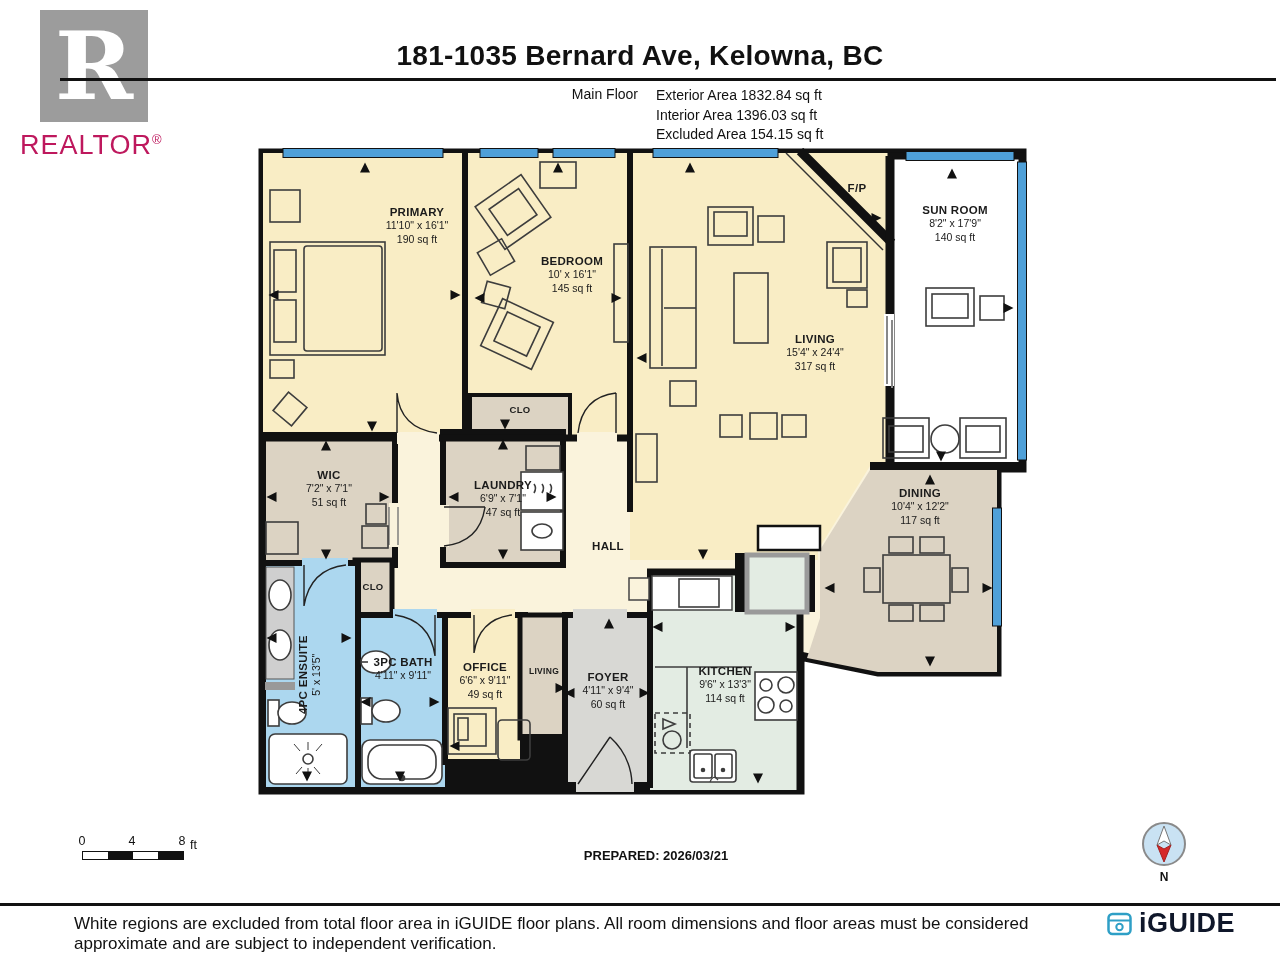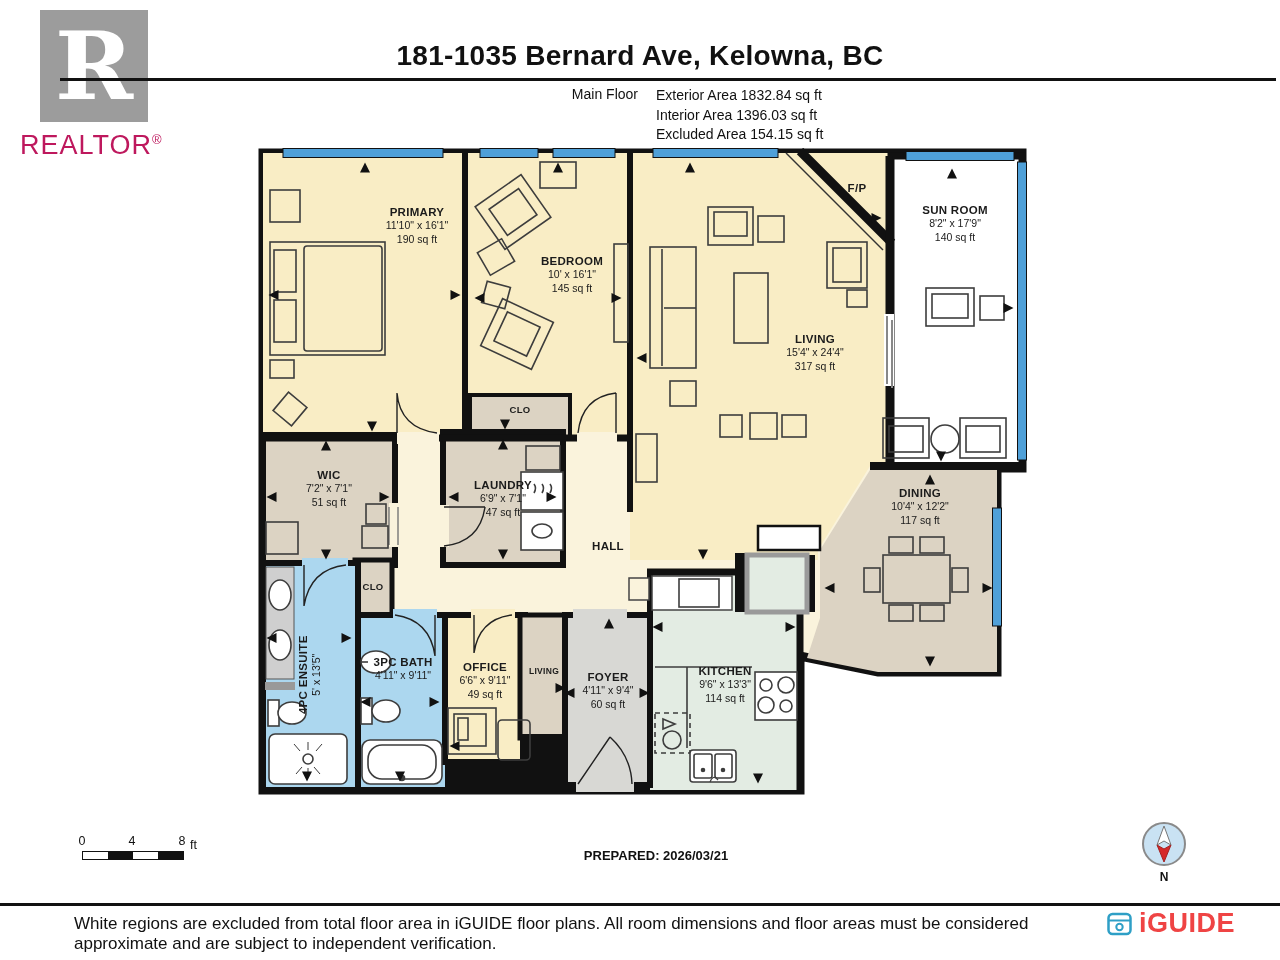--- a/index.html
+++ b/index.html
@@ -30,21 +30,21 @@
   #sb-bar{left:0;top:17px;width:100px;height:7px;border:1px solid #111;display:flex;}
   #sb-bar div{height:100%;}
   .sbw{width:25px;background:#fff;} .sbb{width:25px;background:#111;}
   .sbt{position:absolute;top:0;width:16px;text-align:center;}
   #sb-unit{left:108px;top:4px;position:absolute;}
   #prepared{left:556px;top:848px;width:200px;text-align:center;font-size:13px;font-weight:bold;}
   #compass{left:1136px;top:818px;width:56px;height:76px;text-align:center;}
   #compass-n{position:absolute;left:0;top:52px;width:56px;font-size:12px;font-weight:bold;}
   #footer-rule{left:0;top:903px;width:1280px;height:2.5px;background:#111;}
   #disclaimer{left:74px;top:914px;width:1000px;font-size:17px;}
-  #iguide{left:1106px;top:908px;display:flex;align-items:center;gap:5px;color:#ef4444;}
+  #iguide{left:1106px;top:908px;display:flex;align-items:center;gap:5px;color:#0f172a;}
   #iguide-text{font-size:27px;font-weight:bold;letter-spacing:.5px;}
 </style>
 </head>
 <body>
 
 <div class="abs" id="realtor-box">
   <div id="realtor-letter">R</div>
 </div>
 <div class="abs" id="realtor-word"><span>REALTOR</span><sup>®</sup></div>
 

